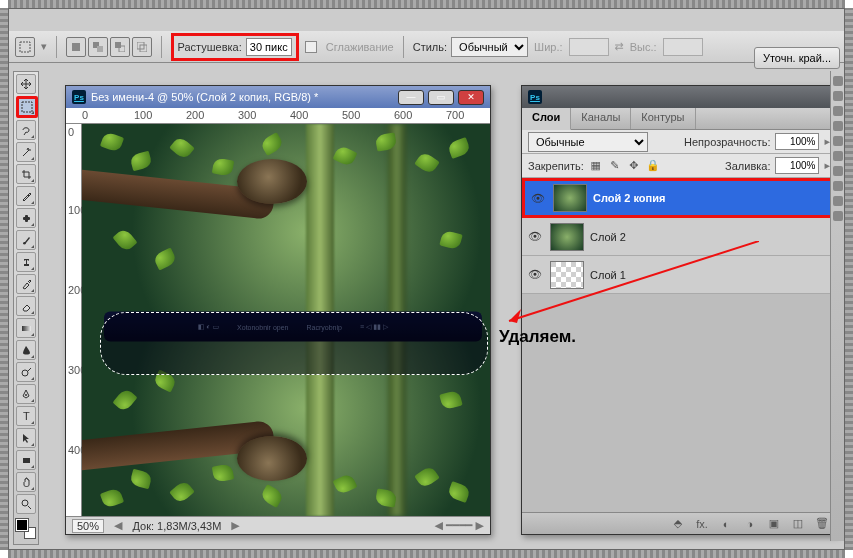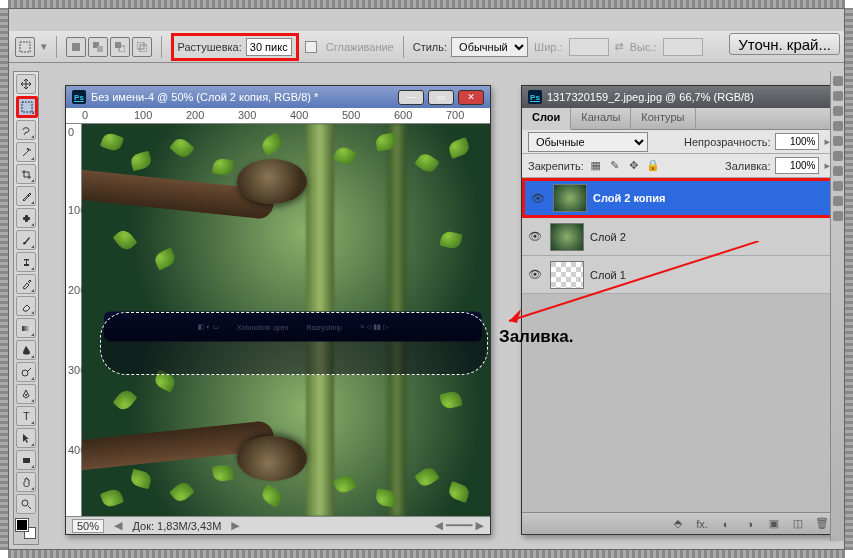--- a/index.html
+++ b/index.html
@@ -18,21 +18,21 @@
   .grp { display:flex; gap:2px; }
   .sep { width:1px; height:22px; background:#999; margin:0 3px; }
   .feather-box { border:3px solid #e11; padding:2px 4px; display:flex; align-items:center; gap:4px; background:#d8d8d8; }
   .feather-box input { width:46px; height:18px; border:1px solid #888; padding:0 3px; background:#fff; font-size:11px; }
   .opt-lbl { color:#333;text-align:center; }
   .opt-lbl.dis{ color:#999; }
   .chk { width:12px;height:12px;border:1px solid #888;background:#eee;display:inline-block;margin-right:3px;vertical-align:middle;}
   .style-sel { display:flex; align-items:center; gap:4px; }
   .style-sel select,.sel-blend { height:20px; border:1px solid #888; background:#eee; font-size:11px; padding:0 3px; }
   .dimin { width:40px;height:18px;border:1px solid #aaa;background:#ddd;}
-  .refine { position:absolute; right:4px; top:2px; height:22px; padding:0 8px; background:linear-gradient(#f0f0f0,#d4d4d4); border:1px solid #888; border-radius:3px; font-size:15px; }
+  .refine { position:absolute; right:4px; top:16px; height:22px; padding:0 8px; background:linear-gradient(#f0f0f0,#d4d4d4); border:1px solid #888; border-radius:3px; font-size:11px; }
 
   .toolbar { position:absolute; left:4px; top:62px; width:26px; background:linear-gradient(#e2e2e2,#c8c8c8); border:1px solid #888; display:flex; flex-direction:column; padding:2px; gap:2px; }
   .tool { width:20px; height:20px; background:#d4d4d4; border:1px solid #999; border-radius:2px; margin:0 auto; display:flex; align-items:center; justify-content:center; position:relative; }
   .tool.sel{background:#b8c8e0;border:3px solid #e11;width:22px;height:22px;}
   .tool .tri{position:absolute;right:1px;bottom:1px;width:0;height:0;border-left:3px solid transparent;border-bottom:3px solid #555;}
   .swatches{width:20px;height:20px;margin:3px auto;position:relative;}
   .swatches .fg{position:absolute;width:12px;height:12px;background:#000;border:1px solid #fff;outline:1px solid #555;left:0;top:0;z-index:2;}
   .swatches .bg{position:absolute;width:12px;height:12px;background:#fff;border:1px solid #555;right:0;bottom:0;}
 
   .doc1 { position:absolute; left:56px; top:76px; width:426px; height:450px; background:#c2c2c2; border:1px solid #333; box-shadow:2px 3px 6px rgba(0,0,0,0.35);}
@@ -366,21 +366,20 @@
         <span style="color:#777">◀</span>
         <span>Док: 1,83M/3,43M</span>
         <span style="color:#777">▶</span>
         <span style="margin-left:auto;color:#777">◀ ━━━━ ▶</span>
       </div>
     </div>
 
     <div class="doc2">
       <div class="docbar">
         <div class="ps">Ps</div>
-        <span>1317320159_2.jpeg.jpg @ 66,7% (RGB/8)</span>
       </div>
       <div class="panel">
         <div class="ptabs">
           <div class="ptab act">Слои</div>
           <div class="ptab">Каналы</div>
           <div class="ptab">Контуры</div>
         </div>
         <div class="prow">
           <select class="sel-blend"><option>Обычные</option></select>
           <span style="margin-left:auto">Непрозрачность:</span>
@@ -429,21 +428,21 @@
           <span>◫</span>
           <span>🗑</span>
         </div>
       </div>
     </div>
 
     <svg class="arrow">
         <line x1="260" y1="0" x2="10" y2="80" stroke="#e11" stroke-width="2"></line>
         <polygon points="10,80 22,68 18,82" fill="#e11"></polygon>
       </svg>
-    <div class="annot">Заливка.</div>
+    <div class="annot">Удаляем.</div>
 
     <div class="rstrip">
       <div></div>
         <div></div>
         <div></div>
         <div></div>
         <div></div>
         <div></div>
         <div></div>
         <div></div>

